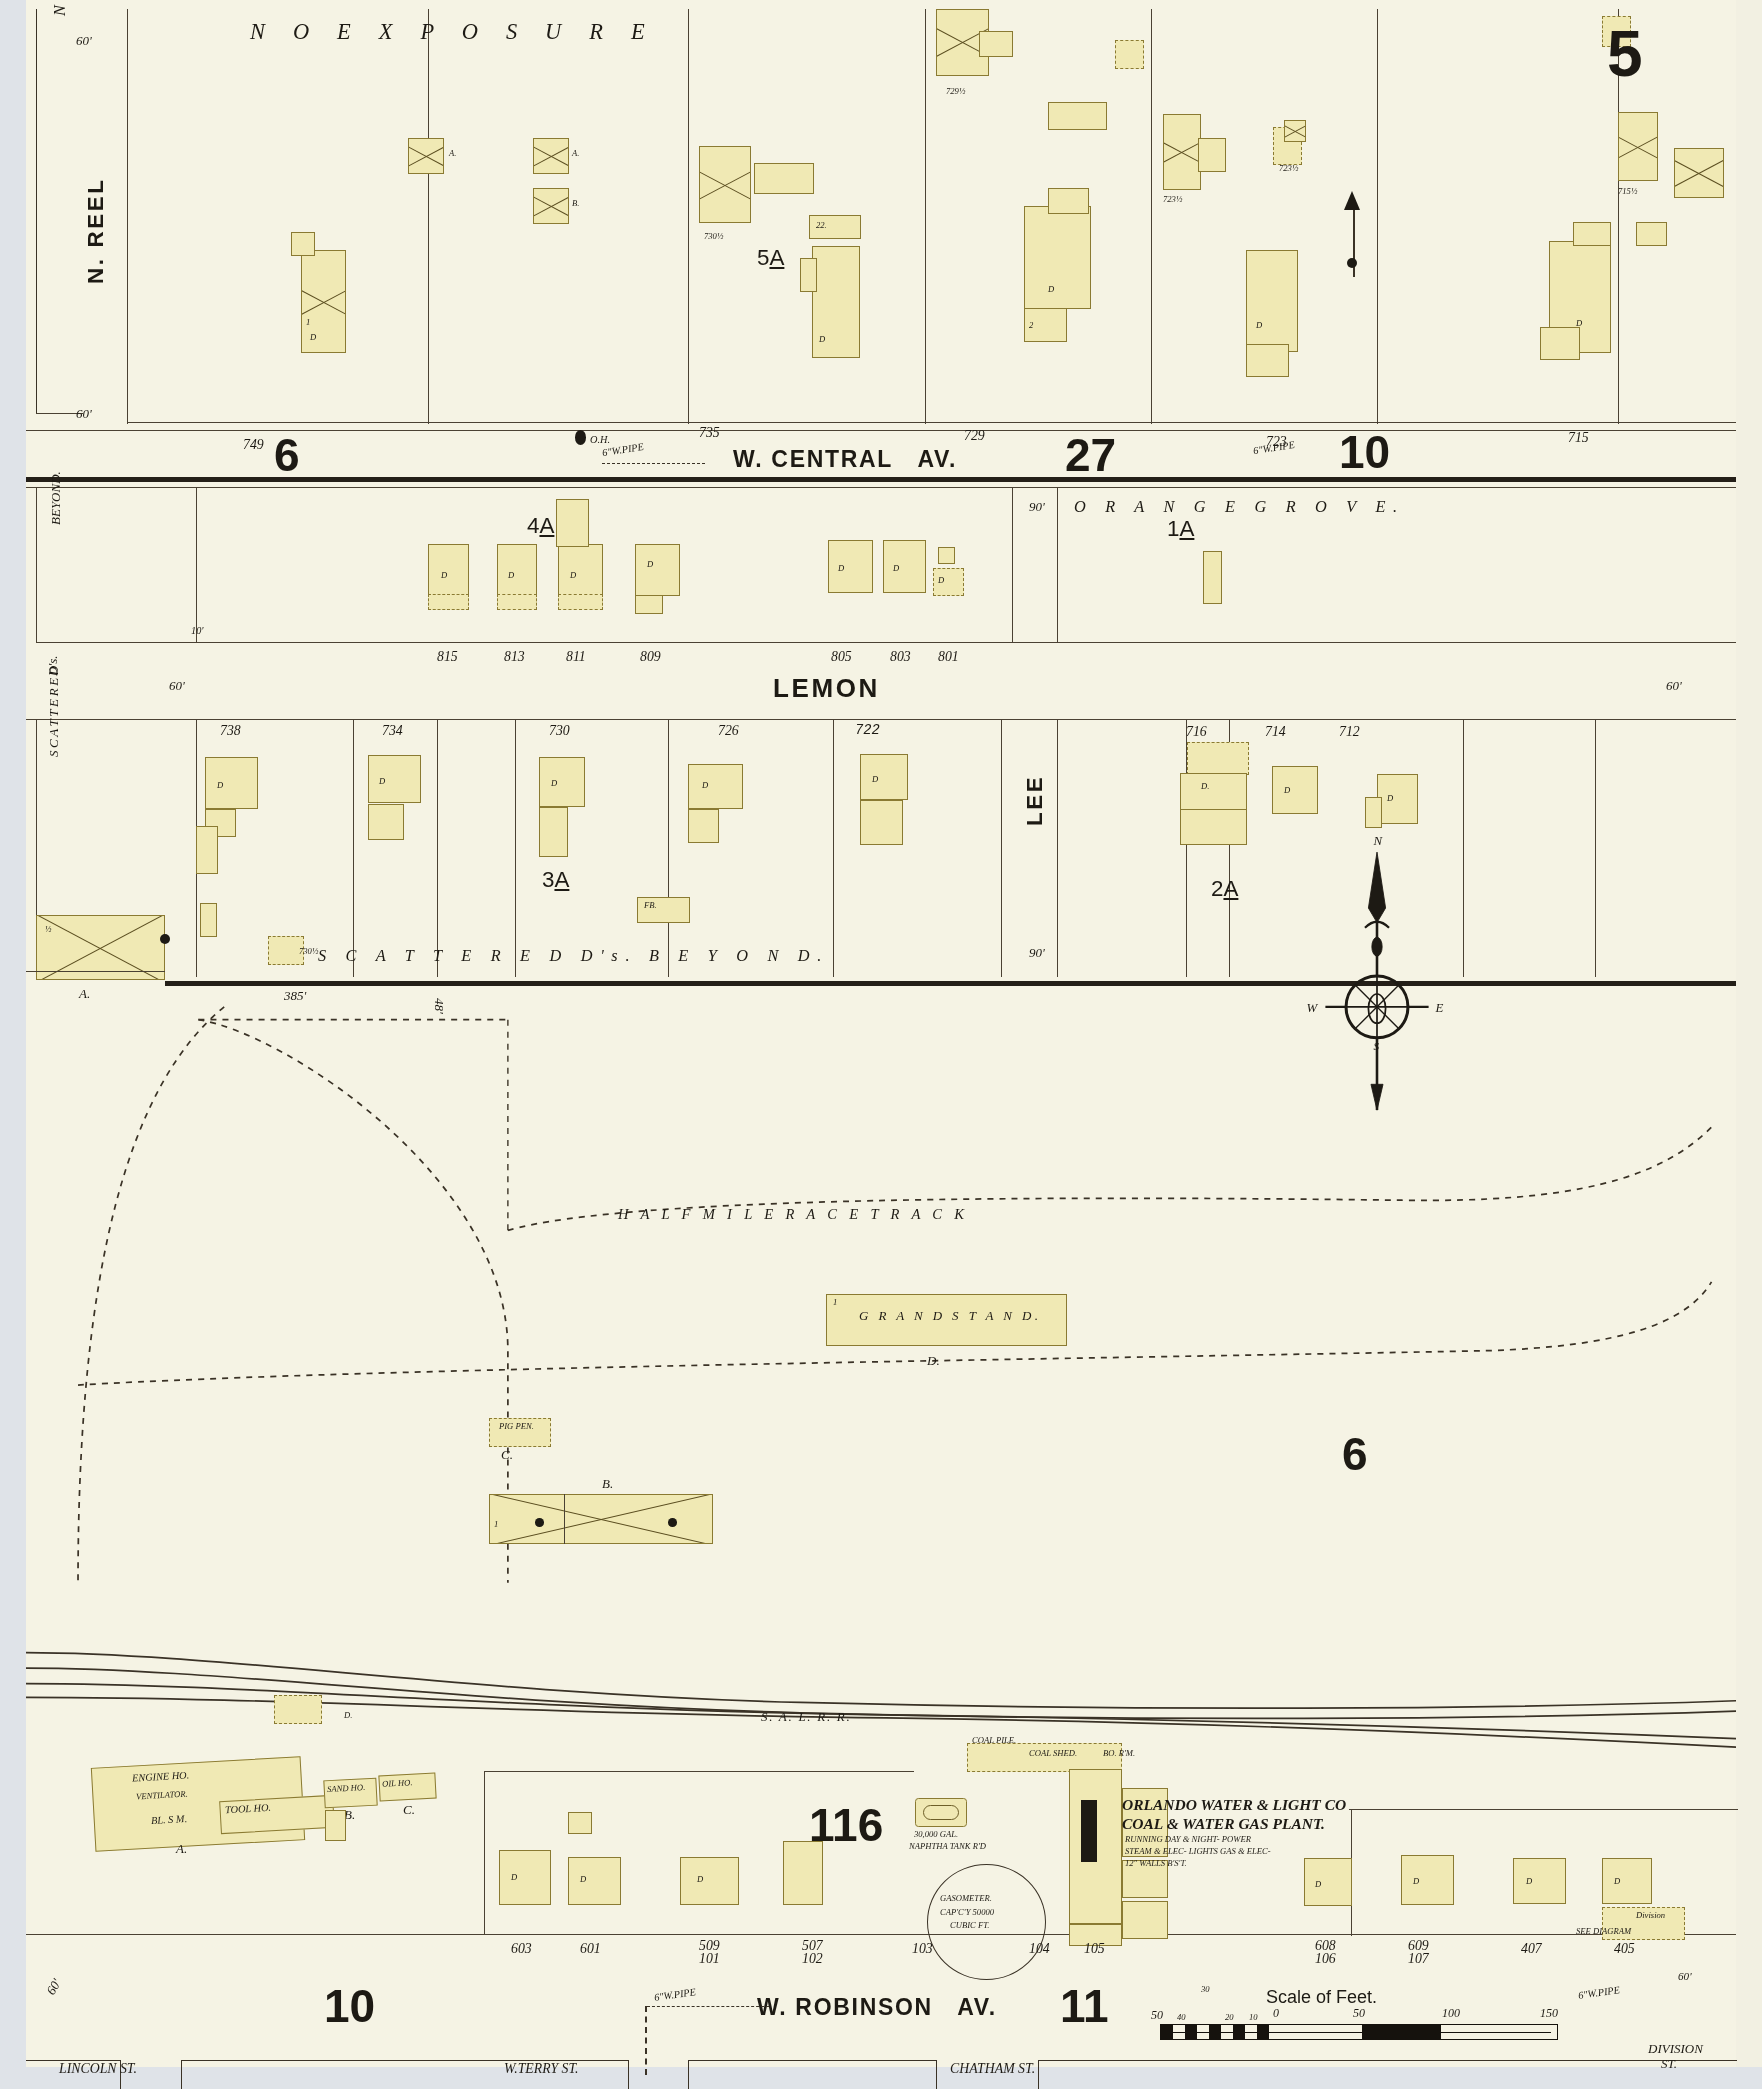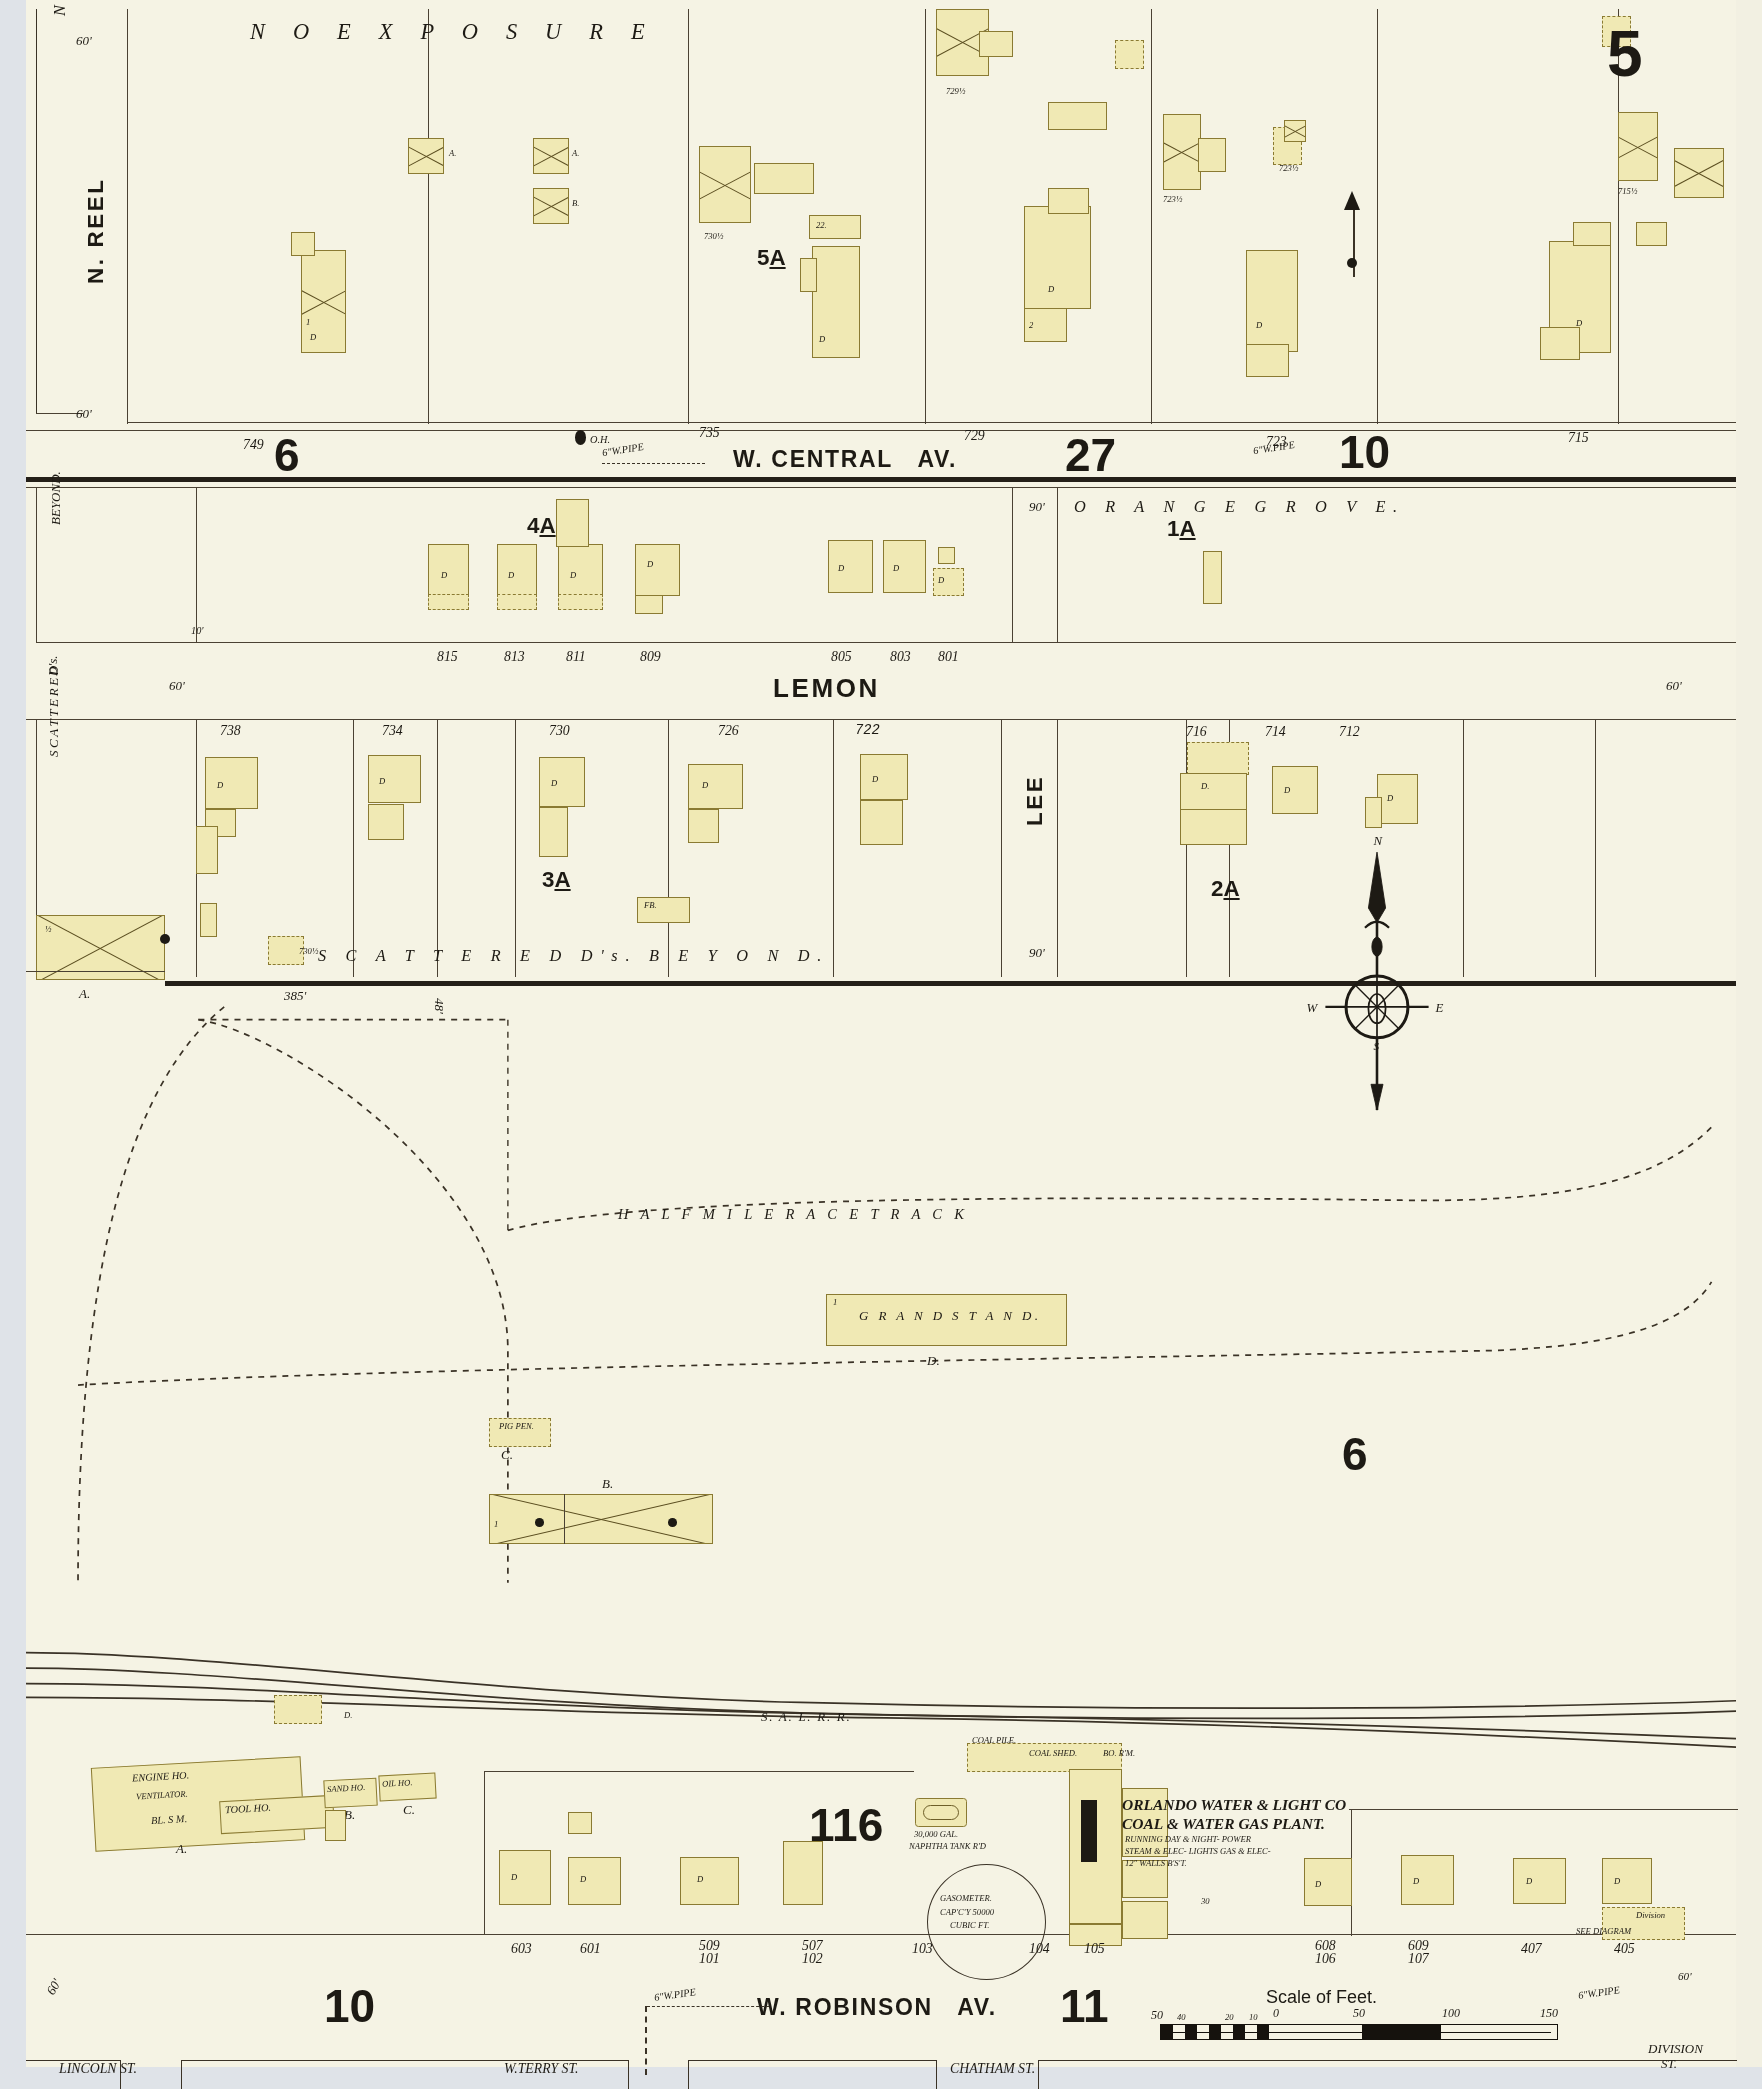--- a/index.html
+++ b/index.html
@@ -37,21 +37,21 @@
   .streetbig{font-size:26px;letter-spacing:2.6px;font-weight:700;}
   .vstreet{font-weight:700;font-size:22.4px;letter-spacing:2.6px;transform:rotate(-90deg);transform-origin:left top;}
   .hand{font-family:"Liberation Serif",serif;font-style:italic;font-size:13px;color:#1d1a14;}
   .hand-sm{font-family:"Liberation Serif",serif;font-style:italic;font-size:10.3px;}
   .hand-xs{font-family:"Liberation Serif",serif;font-style:italic;font-size:8.6px;}
   .addr{font-family:"Liberation Serif",serif;font-style:italic;font-size:13.8px;}
   .spaced{letter-spacing:7.7px;font-family:"Liberation Serif",serif;font-style:italic;font-size:16.3px;}
   .spacedlg{letter-spacing:11.2px;font-family:"Liberation Serif",serif;font-style:italic;font-size:22.4px;}
   .blocknum{font-family:"Liberation Sans",sans-serif;font-weight:700;font-size:46px;}
   .blocknum.big{font-size:64px;}
-  .sub{font-family:"Liberation Sans",sans-serif;font-weight:700;font-size:22.4px;}
+  .sub{font-family:"Liberation Sans",sans-serif;font-weight:400;font-size:22.4px;}
   .sub u{text-decoration:underline;}
 
   
   .cartouche{position:absolute;width:177px;height:83px;border:6px solid #15120d;border-radius:50%;
     display:flex;flex-direction:column;align-items:center;justify-content:center;background:#f5f3e4;}
   .cart-date{font-size:16.3px;font-weight:700;letter-spacing:0.9px;}
   .cart-city{font-size:29px;font-weight:700;letter-spacing:0.9px;line-height:.95;}
   .cart-state{font-size:14.6px;font-weight:700;letter-spacing:0.9px;}
 
   
@@ -509,21 +509,21 @@
   <div class="hline dashline" style="left:647px;top:2006px;width:122px;"></div>
   <div class="vline" style="left:645px;top:2006px;height:69px;border-left-style:dashed;border-left-width:2.6px;"></div>
   <div class="t hand-sm" style="left:1578px;top:1987px;transform:rotate(-8deg);">6"W.PIPE</div>
 
   <div class="t blocknum" style="left:324px;top:1979px;">10</div>
   <div class="t blocknum" style="left:1060px;top:1979px;">11</div>
 
   <div class="t" style="left:1266px;top:1987px;font-size:18px;font-family:'Liberation Sans',sans-serif;">Scale of Feet.</div>
   <div class="t hand-xs" style="left:1151px;top:2008px;font-size:12px;">50</div>
   <div class="t hand-xs" style="left:1177px;top:2012px;">40</div>
-  <div class="t hand-xs" style="left:1201px;top:1896px;">30</div>
+  <div class="t hand-xs" style="left:1201px;top:1984px;">30</div>
   <div class="t hand-xs" style="left:1225px;top:2012px;">20</div>
   <div class="t hand-xs" style="left:1249px;top:2012px;">10</div>
   <div class="t hand-xs" style="left:1273px;top:2006px;font-size:12px;">0</div>
   <div class="t hand-xs" style="left:1353px;top:2006px;font-size:12px;">50</div>
   <div class="t hand-xs" style="left:1442px;top:2006px;font-size:12px;">100</div>
   <div class="t hand-xs" style="left:1540px;top:2006px;font-size:12px;">150</div>
   <div class="scalebar" style="left:1160px;top:2024px;width:396px;">
     <i class="sb-dark" style="width:12px;"></i>
     <i class="sb-light sb-split" style="width:12px;"></i>
     <i class="sb-dark" style="width:12px;"></i>

